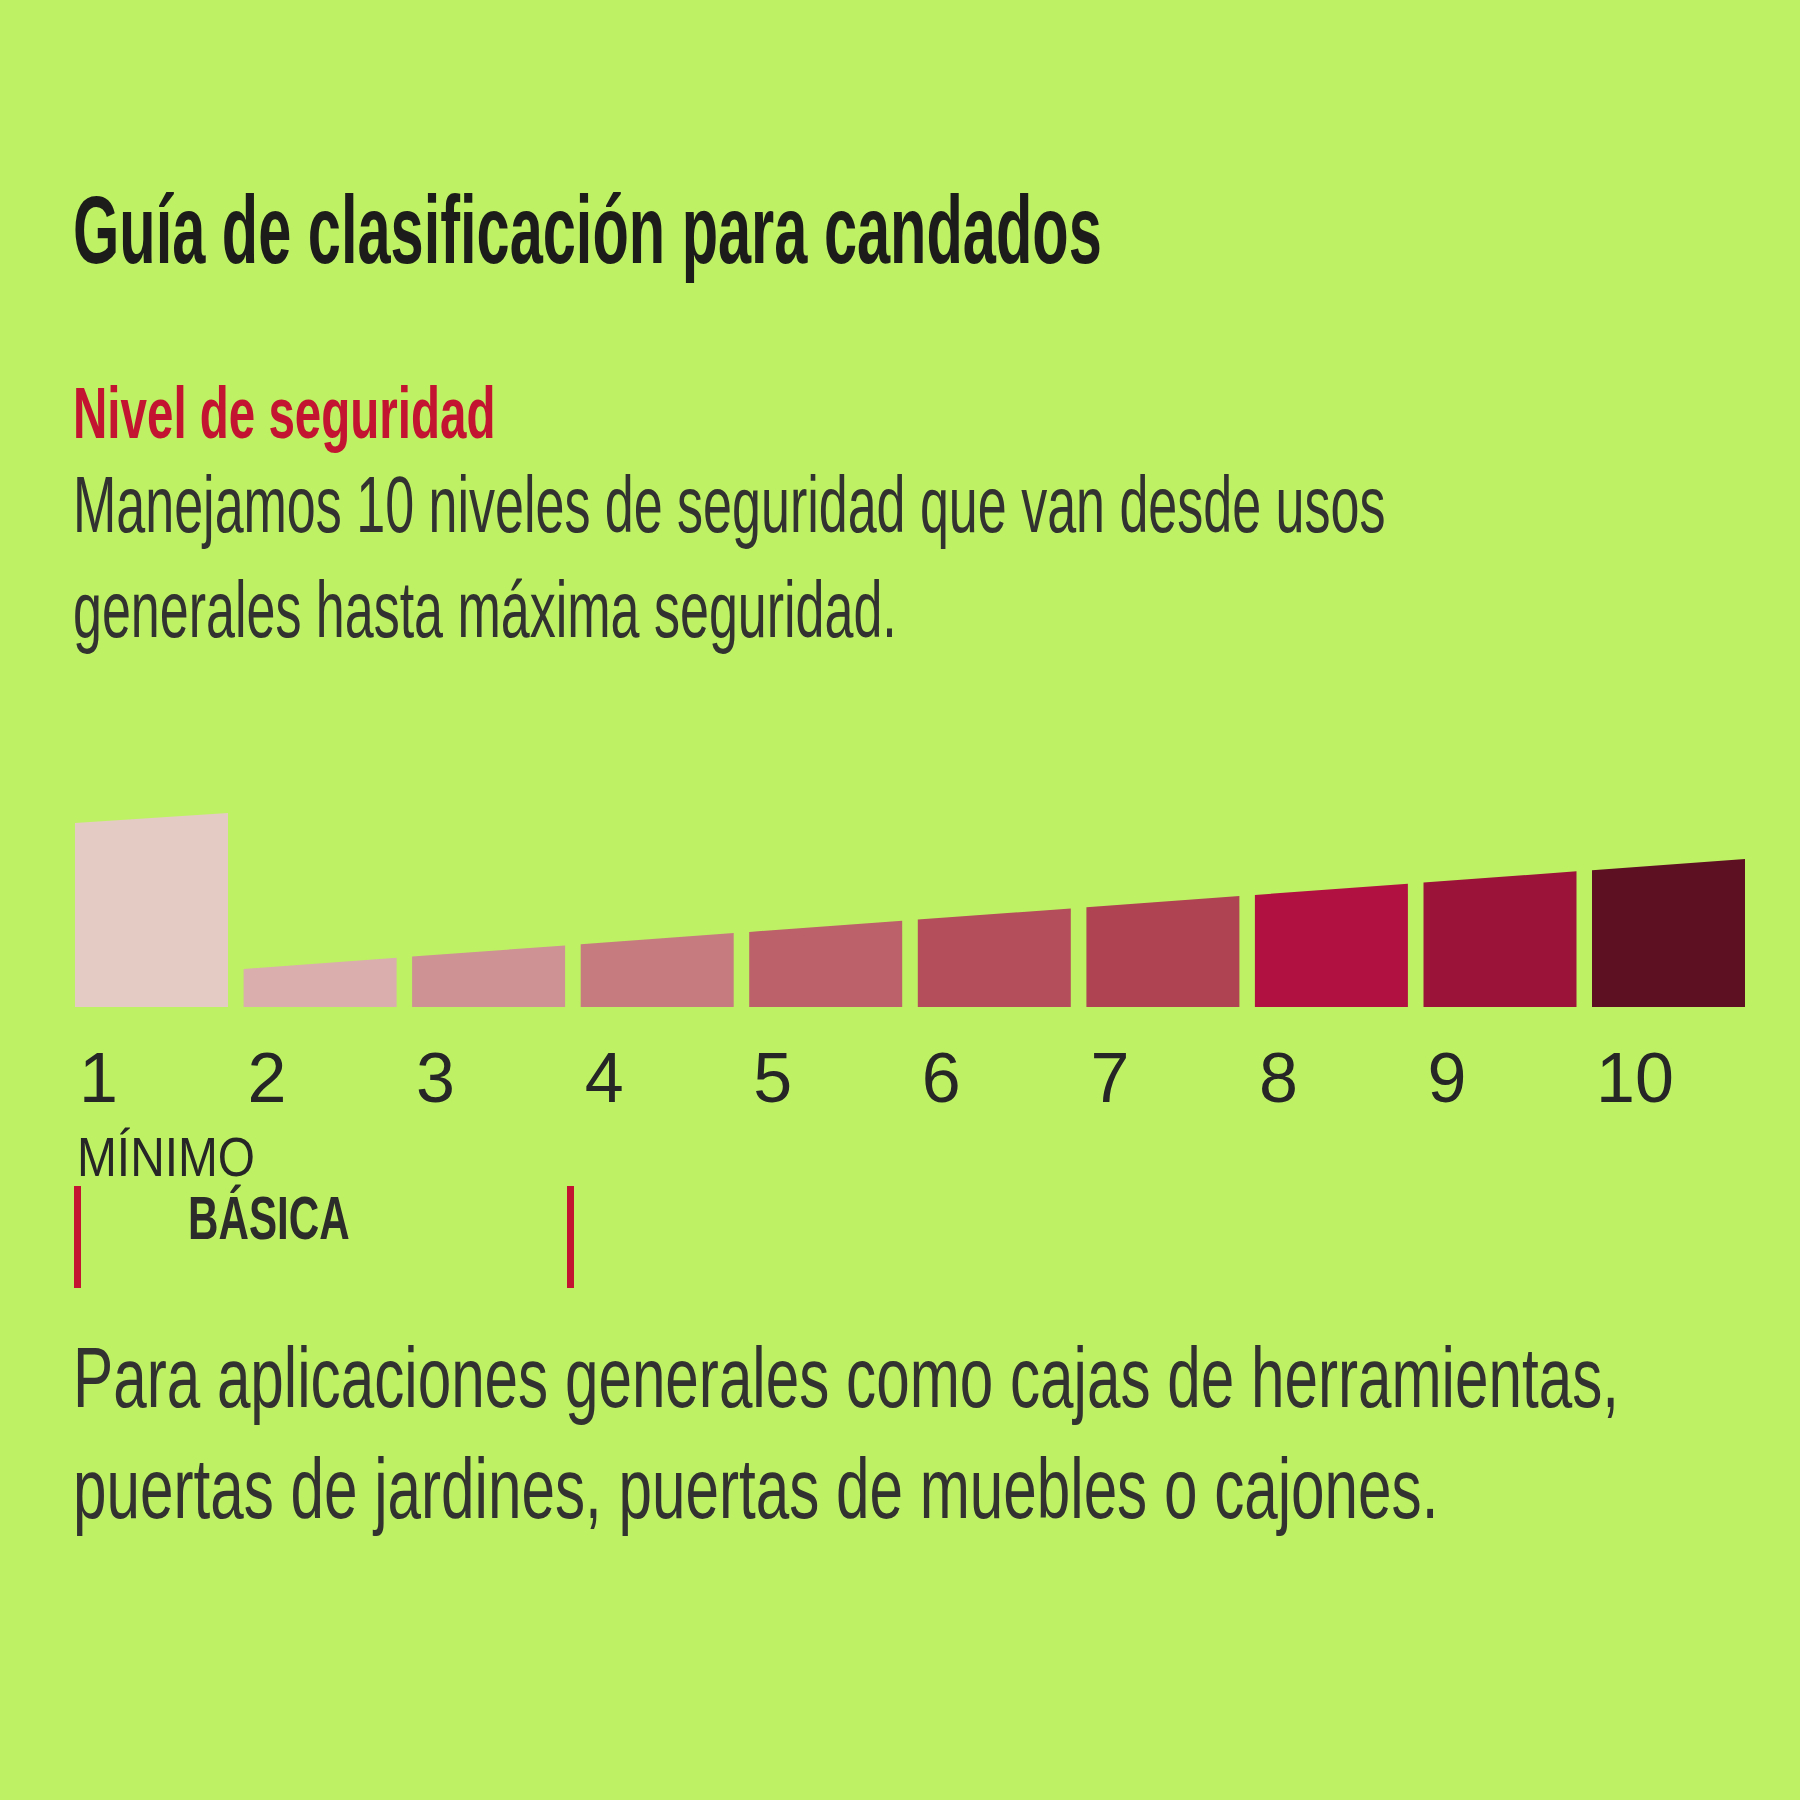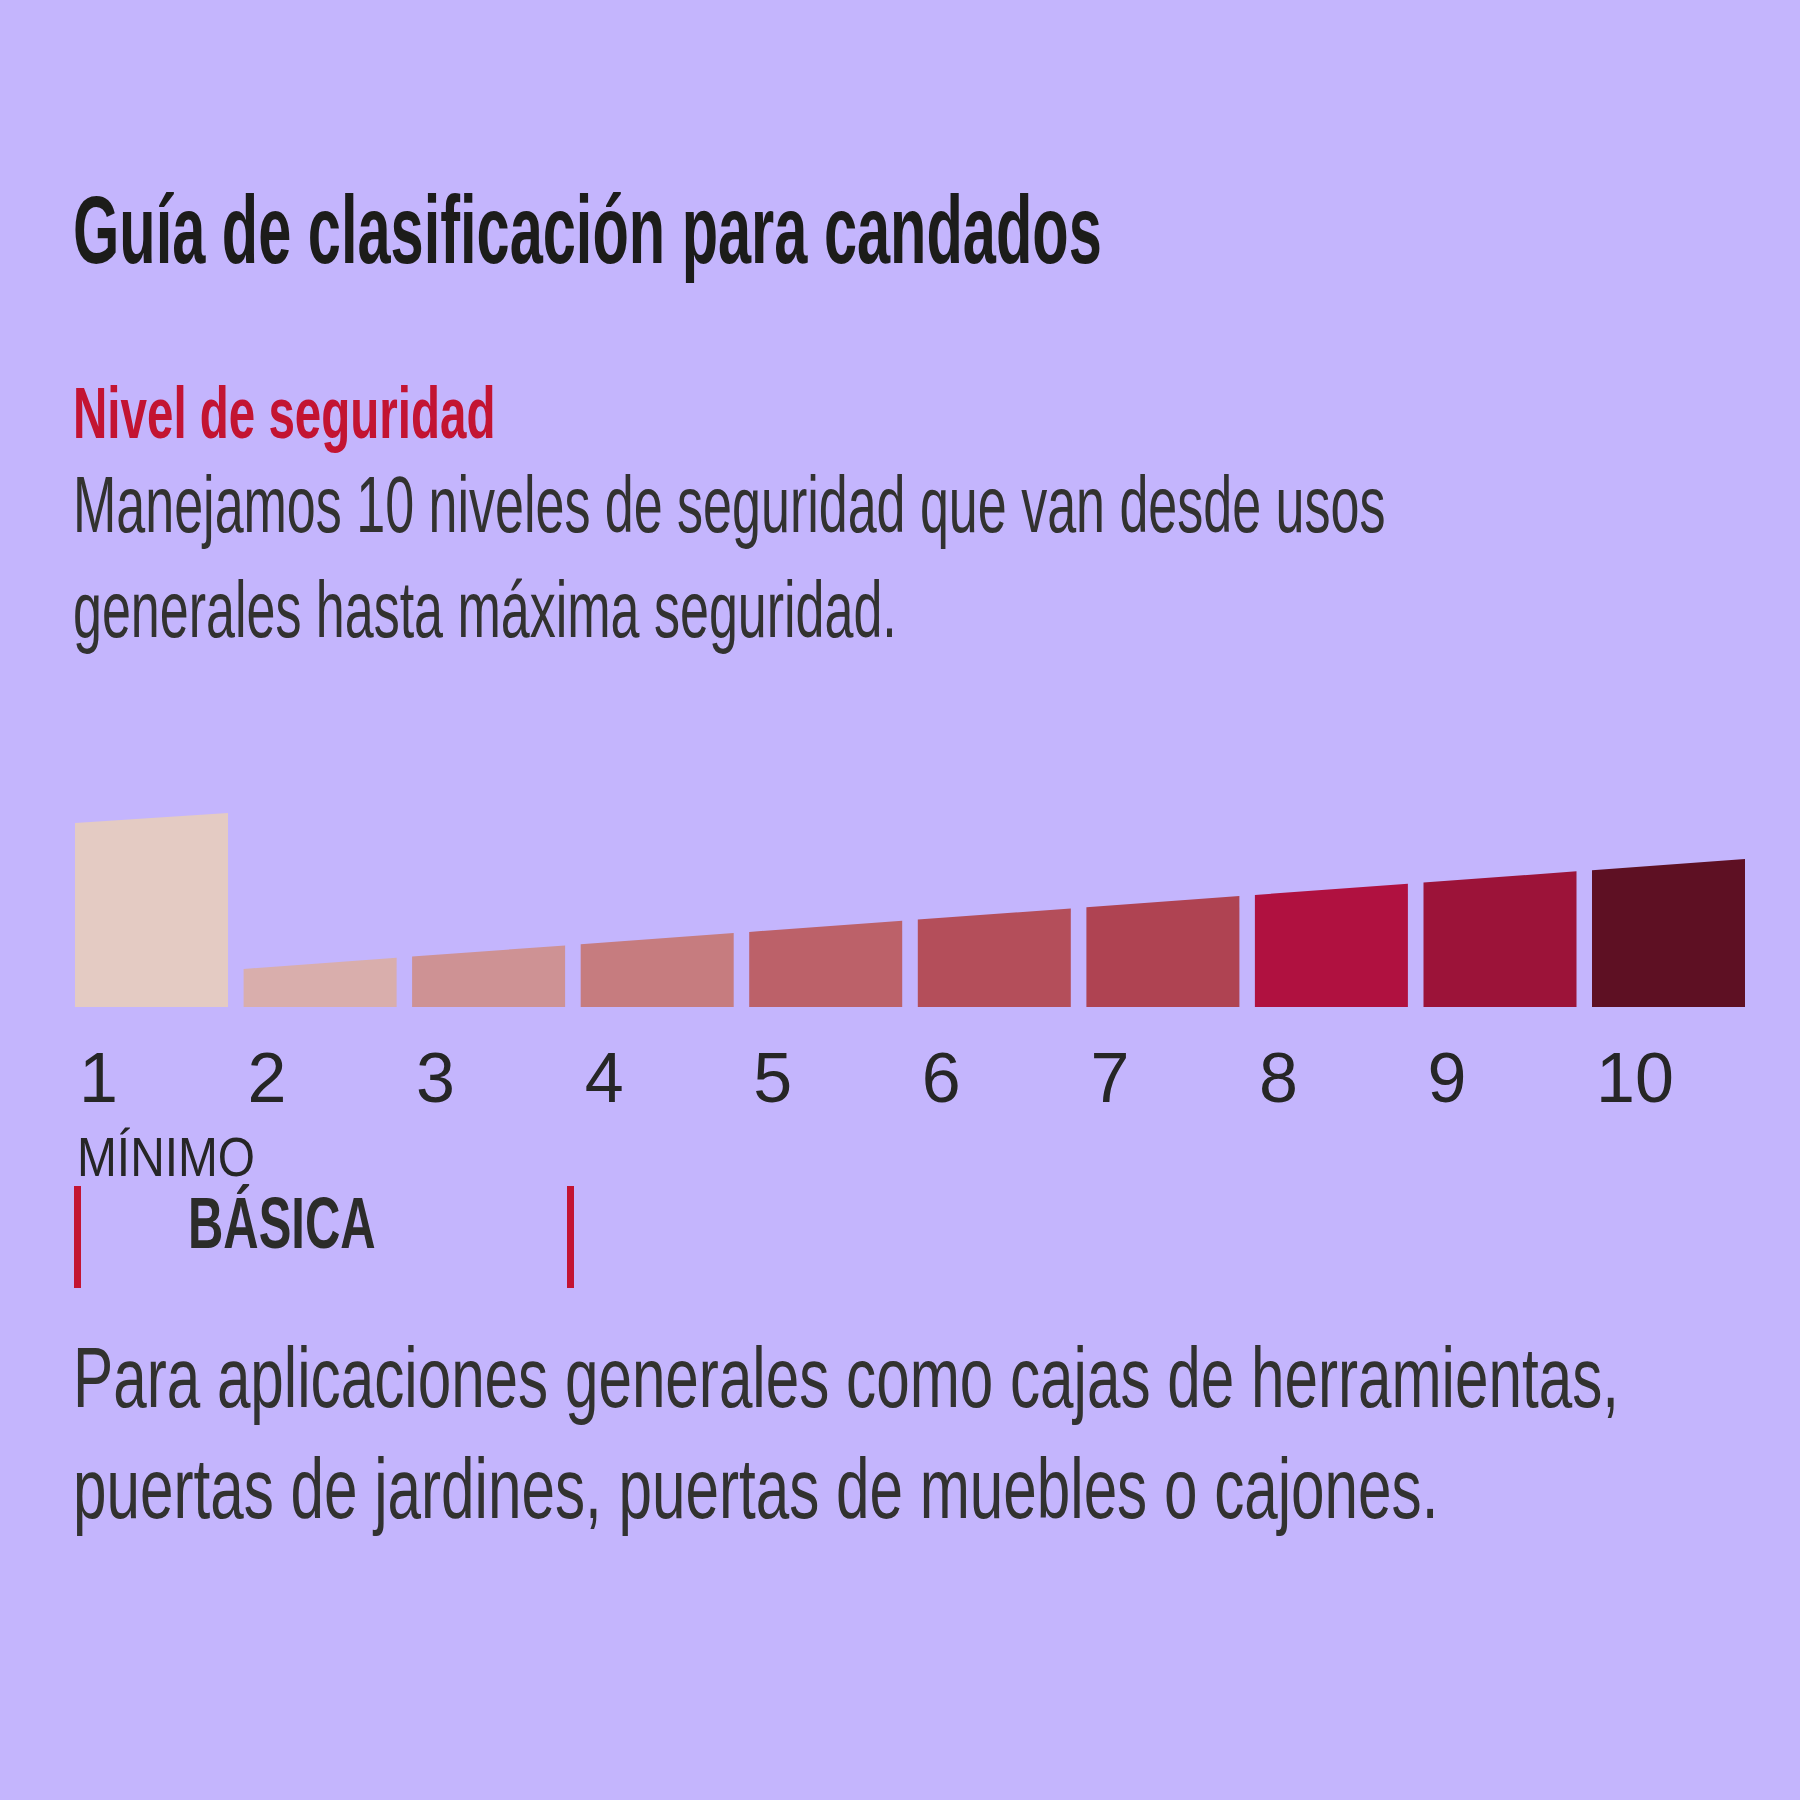--- a/index.html
+++ b/index.html
@@ -1,19 +1,19 @@
 <!DOCTYPE html>
 <html><head>
 <meta charset="utf-8">
 <style>
   html,body{margin:0;padding:0;background:#ffffff;}
   #canvas{
     position:relative;
     width:1800px;height:1800px;
-    background:#c4b5fd;
+    background:#bef264;
     overflow:hidden;
     font-family:"Liberation Sans","DejaVu Sans",sans-serif;
   }
   .abs{position:absolute;}
   .cond{transform-origin:0 0;white-space:nowrap;display:inline-block;}
 
   .main-title{
     left:73px;top:180px;
     font-size:96px;font-weight:700;line-height:1.05;
     color:#1c1c1a;letter-spacing:0;
@@ -40,21 +40,21 @@
 
   .cat-tick{
     top:1186px;width:7px;height:102px;
     background:#c31432;
   }
   .cat-tick.left{left:74px;}
   .cat-tick.right{left:567px;}
 
   .cat-label{
     left:188px;top:1182px;
-    font-size:72px;font-weight:700;color:#2c2c2a;
+    font-size:62px;font-weight:700;color:#2c2c2a;
   }
   .cat-label .cond{transform:scaleX(0.68);}
 
   .cat-desc{
     left:73px;top:1322px;
     font-size:86px;font-weight:400;
     line-height:111px;color:#323230;
   }
   .cat-desc .cond{transform:scaleX(0.70);}
 </style>

